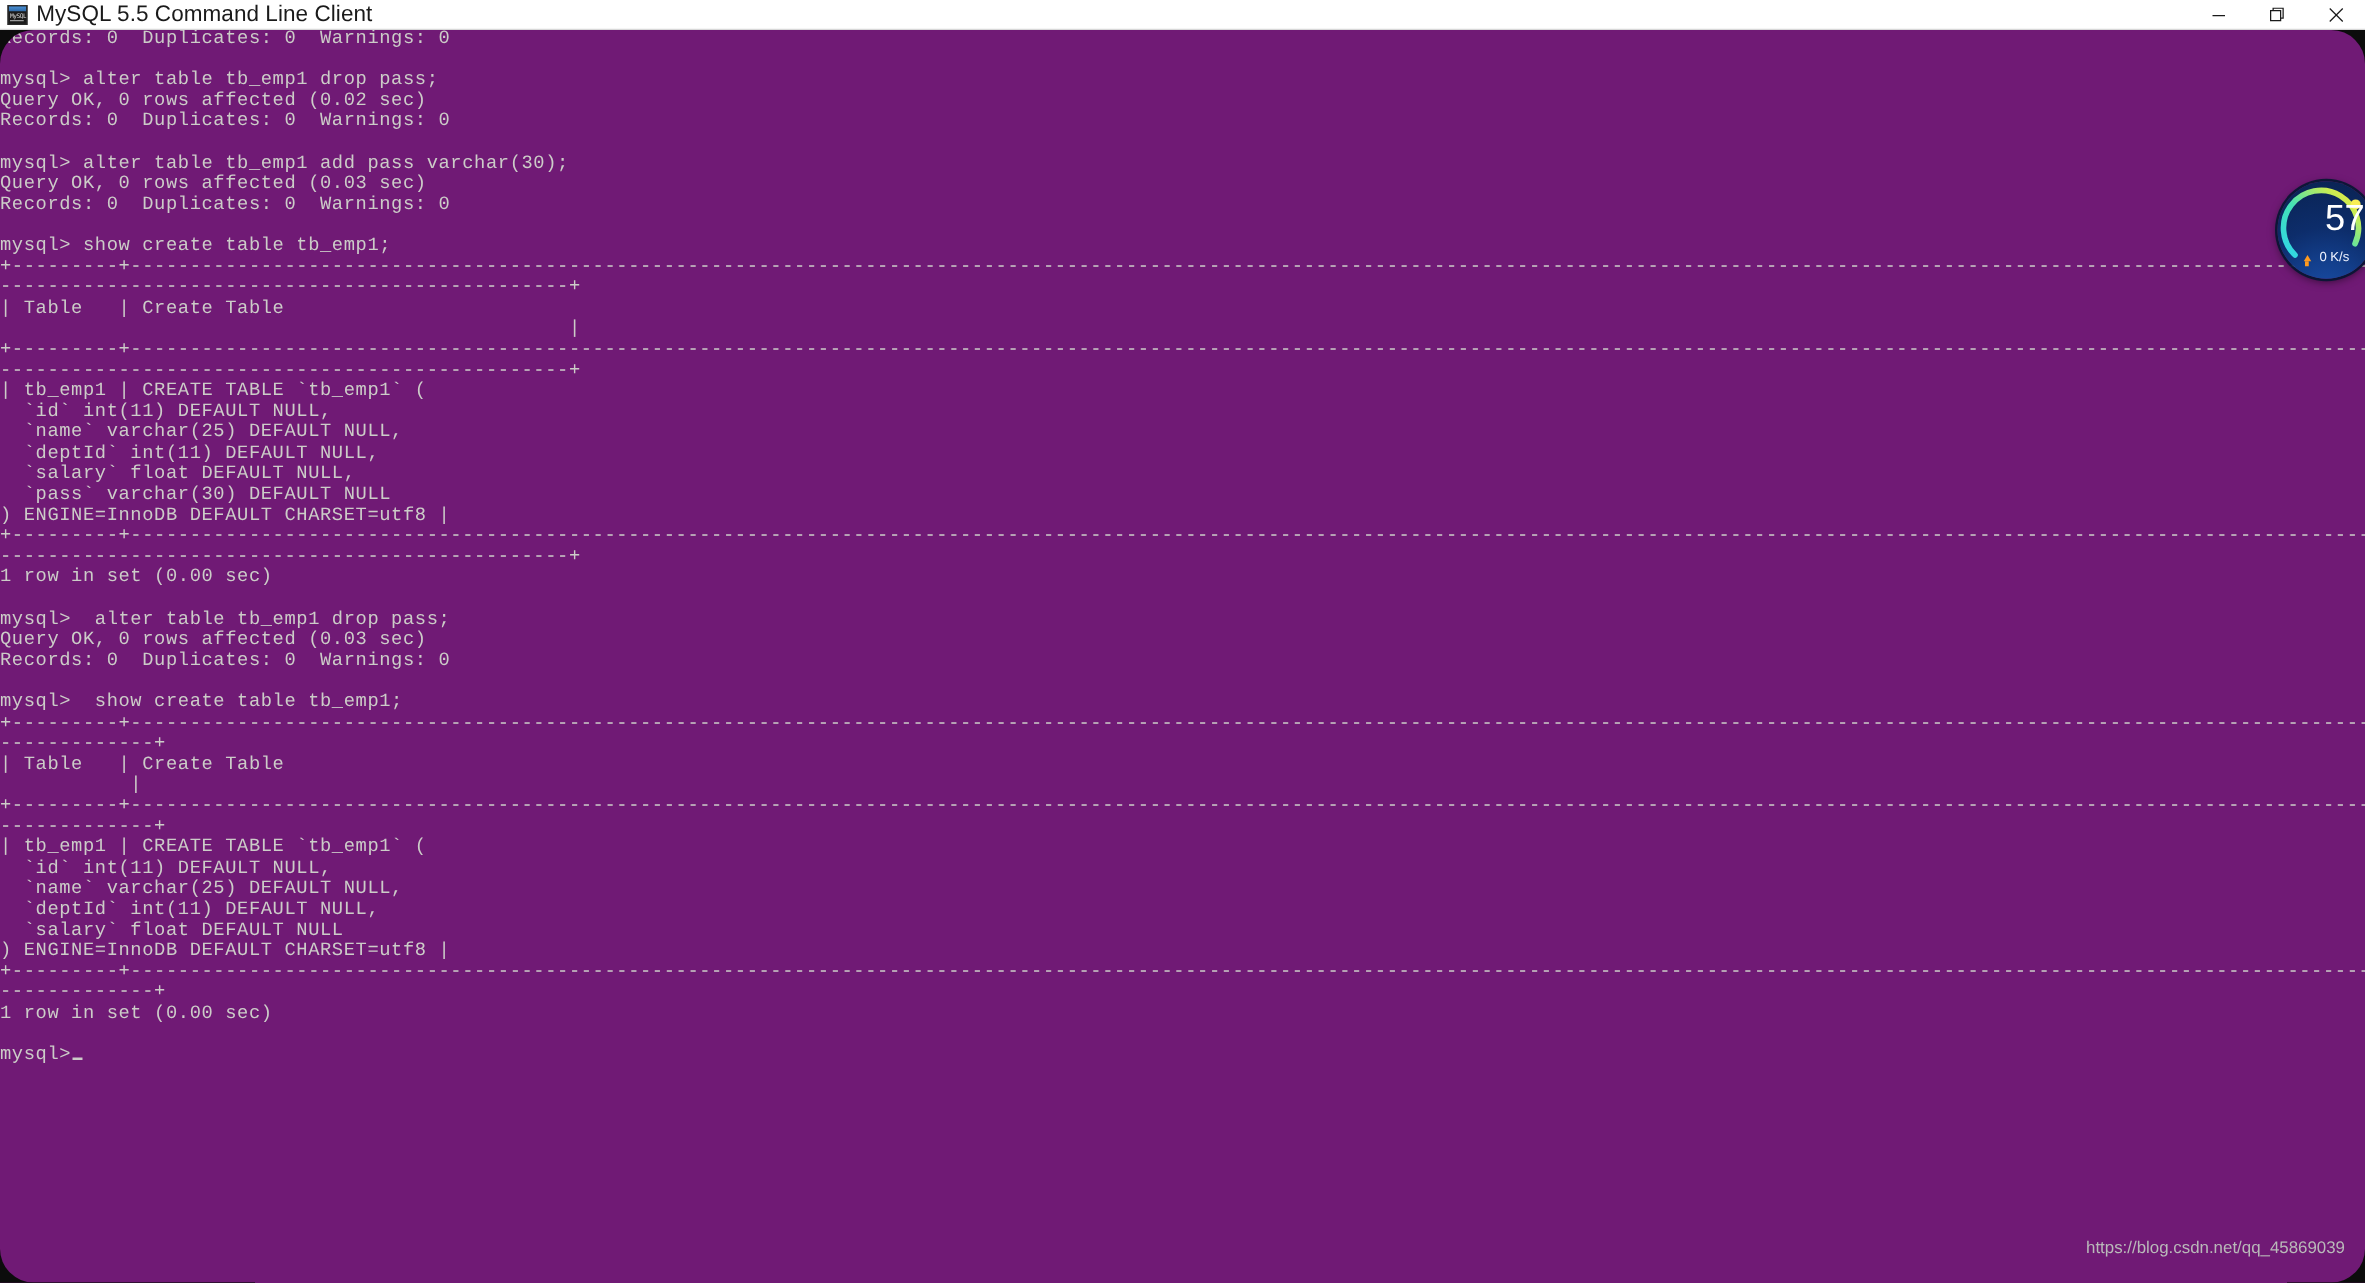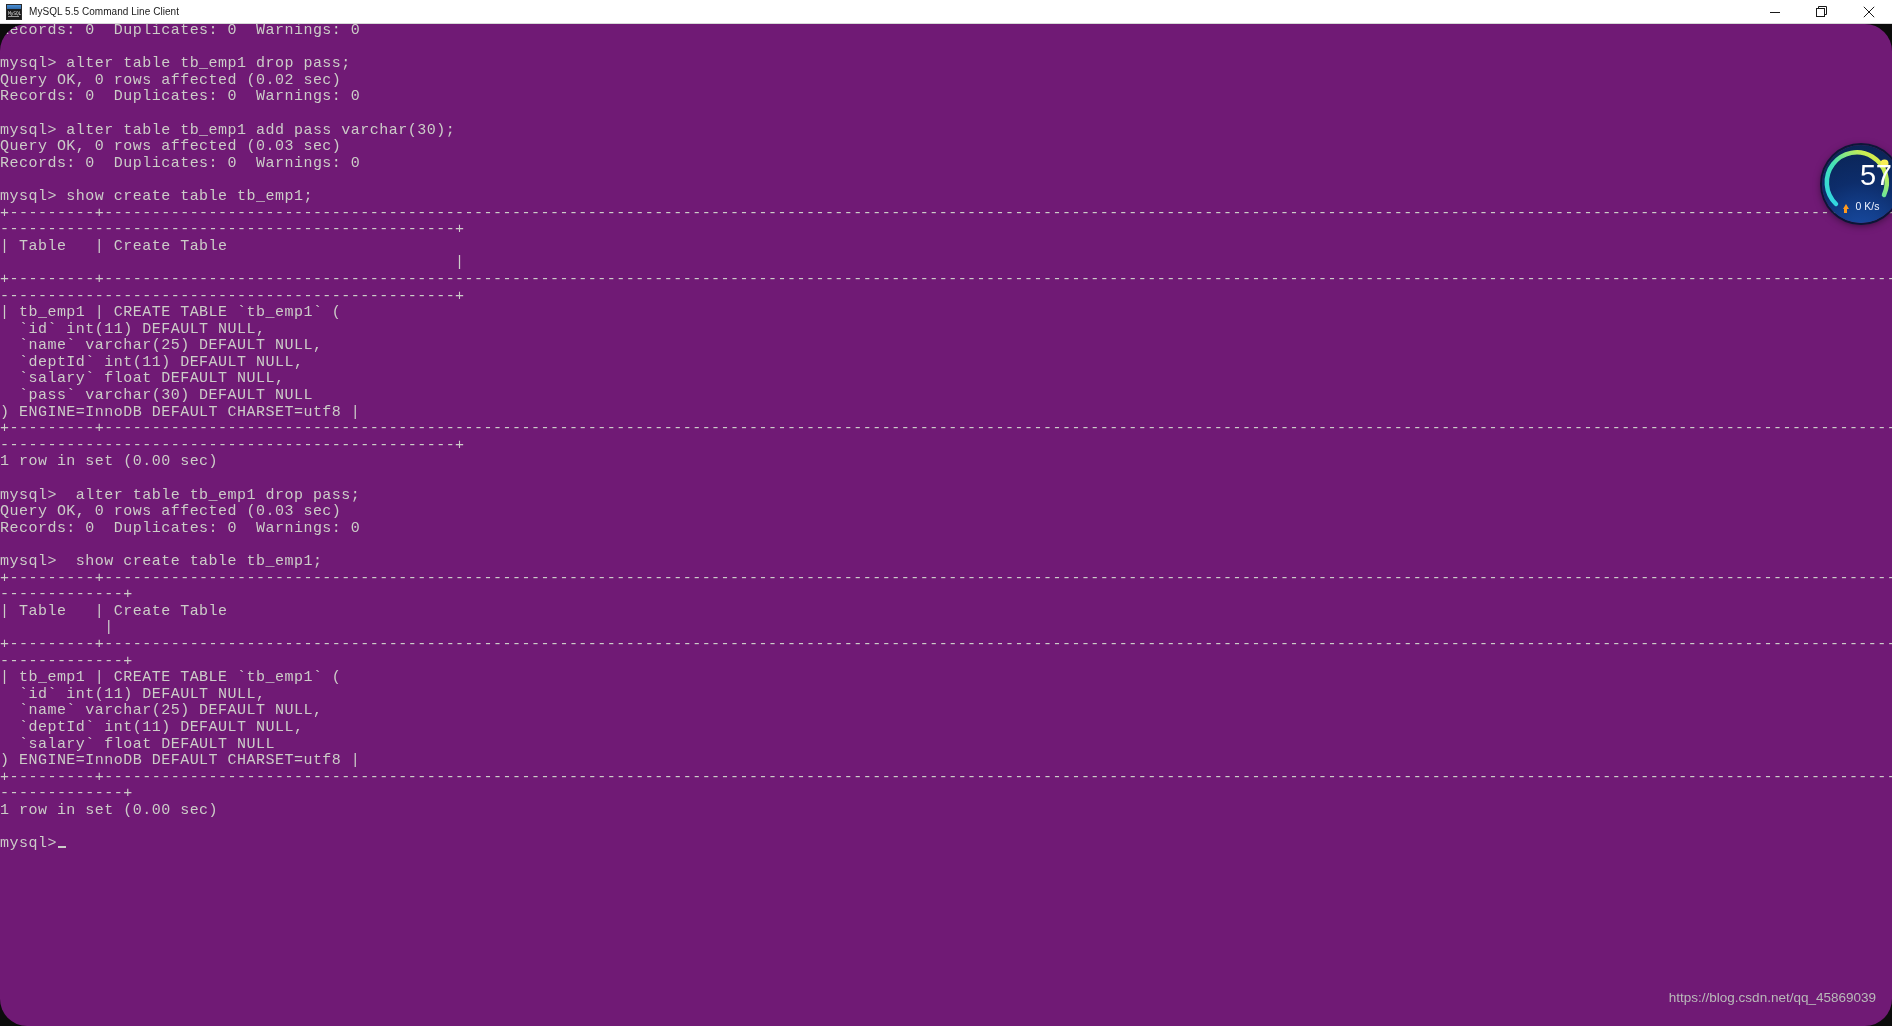--- a/index.html
+++ b/index.html
@@ -65,21 +65,21 @@
     letter-spacing: -0.4px;
   }
   #app-icon .underline {
     position: absolute;
     left: 1px; bottom: 2px;
     width: 11px; height: 1px;
     background: #9a9a9a;
   }
   #title-text {
     font-family: "Liberation Sans", "DejaVu Sans", sans-serif;
-    font-size: 10px;
+    font-size: 18px;
     color: #1a1a1a;
     letter-spacing: 0.05px;
     white-space: nowrap;
   }
   #window-controls {
     margin-left: auto;
     display: flex;
     height: 100%;
     align-items: stretch;
   }

